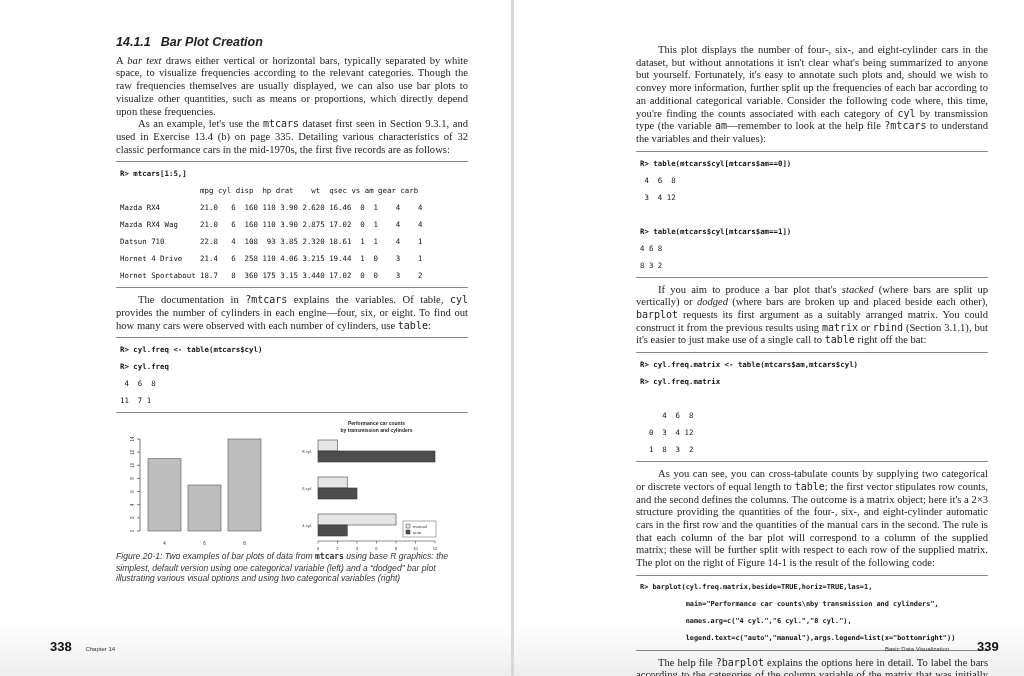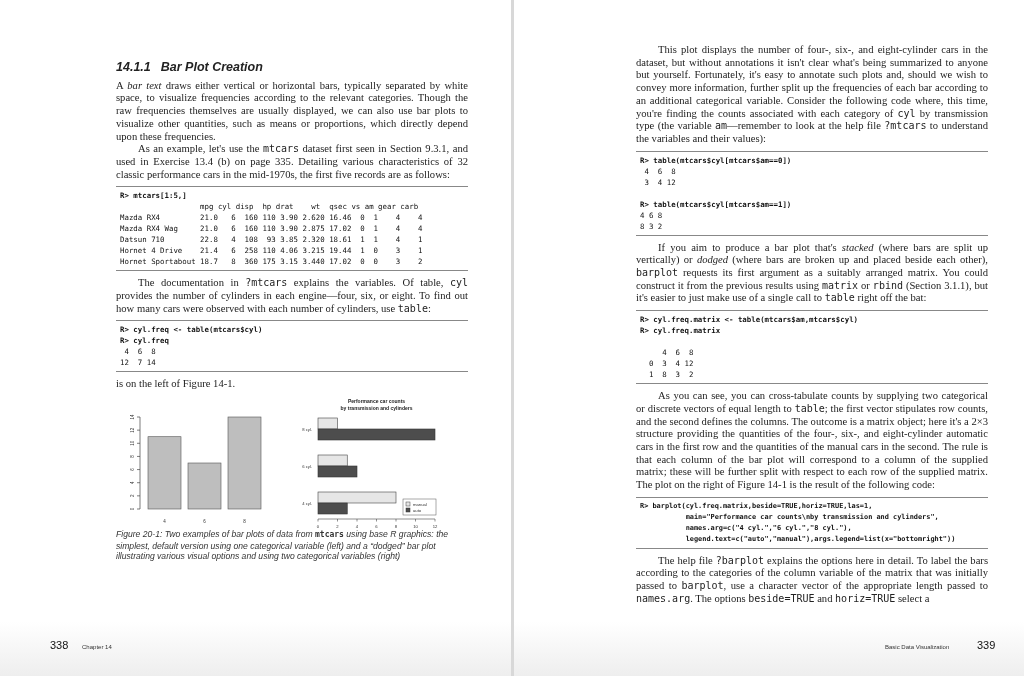--- a/index.html
+++ b/index.html
@@ -3,35 +3,35 @@
 <meta charset="utf-8">
 <style>
   html, body { margin:0; padding:0; }
   body { width:1024px; height:676px; background:#f4f4f4; position:relative; overflow:hidden;
          font-family:"Liberation Serif", serif; color:#222; }
   .page { position:absolute; top:0; height:676px; background:#fff; }
   .page.left { left:0; width:512px; background:linear-gradient(to bottom,#fff 0,#fff 92%,#eee 100%); }
   .page.right { left:514px; width:510px; background:linear-gradient(to bottom,#fff 0,#fff 92%,#eee 100%); }
   .gutter { position:absolute; left:511px; top:0; width:3px; height:676px; background:#d8d8d8; }
   .col { position:absolute; width:352px; font-size:10.6px; line-height:12.7px; }
-  .col.l { left:116px; top:61px; }
+  .col.l { left:116px; top:36px; }
   .col.r { left:636px; top:44px; }
   h3 { margin:0 0 6px 0; font-family:"Liberation Sans", sans-serif; font-style:italic; font-weight:bold; font-size:12.5px; }
   h3 .num { margin-right:10px; }
   p { margin:0; text-align:justify; }
   p.ind { text-indent:22px; }
   code, .code { font-family:"DejaVu Sans Mono", monospace; font-size:10px; }
   .codeblk { border-top:1px solid #888; border-bottom:1px solid #888; padding:3px 2px 3px 4px; margin:5px 0 6px 0;
-             font-family:"DejaVu Sans Mono", monospace; font-size:7.4px; line-height:11px; white-space:pre; color:#111; }
+             font-family:"DejaVu Sans Mono", monospace; font-size:7.4px; line-height:17px; white-space:pre; color:#111; }
   .codeblk .cmd { font-weight:bold; }
   .figure { position:relative; height:132px; margin-top:6px; }
   .caption { font-family:"Liberation Sans", sans-serif; font-style:italic; font-size:8.6px; line-height:10.4px; color:#333; }
   .caption code { font-style:normal; font-weight:bold; font-size:8px; }
   .footer { position:absolute; top:639px; font-family:"Liberation Sans", sans-serif; font-size:6px; color:#333; }
-  .footer .pn { font-size:11px; font-weight:normal; color:#111;text-align:right; }
+  .footer .pn { font-size:13px; font-weight:bold; color:#111;text-align:right; }
   svg text { font-family:"Liberation Sans", sans-serif; }
 </style>
 </head>
 <body>
 
 <div class="page left"></div>
 <div class="page right"></div>
 <div class="gutter"></div>
 
 <div class="col l">
@@ -45,23 +45,22 @@
 <span>Mazda RX4 Wag     21.0   6  160 110 3.90 2.875 17.02  0  1    4    4</span>
 <span>Datsun 710        22.8   4  108  93 3.85 2.320 18.61  1  1    4    1</span>
 <span>Hornet 4 Drive    21.4   6  258 110 4.06 3.215 19.44  1  0    3    1</span>
 <span>Hornet Sportabout 18.7   8  360 175 3.15 3.440 17.02  0  0    3    2</span></div>
 
   <p class="ind"><span>The documentation in </span><code>?mtcars</code><span> explains the variables. Of table, </span><code>cyl</code><span> provides the number of cylinders in each engine—four, six, or eight. To find out how many cars were observed with each number of cylinders, use </span><code>table</code><span>:</span></p>
 
   <div class="codeblk"><span class="cmd">R&gt; cyl.freq &lt;- table(mtcars$cyl)</span>
 <span class="cmd">R&gt; cyl.freq</span>
 <span> 4  6  8</span>
-<span>12  7 14</span></div>
+<span>11  7 1</span></div>
 
-  <p>is on the left of Figure 14-1.</p>
 
   <div class="figure">
     <svg id="chart-left" width="170" height="132" style="position:absolute;left:0;top:0;">
         <line x1="24" y1="112" x2="24" y2="20" stroke="#444" stroke-width="0.7"></line>
         <line x1="21" y1="112" x2="24" y2="112" stroke="#444" stroke-width="0.7"></line>
         <text x="17" y="112" font-size="4.5" fill="#333" text-anchor="middle" transform="rotate(-90 17 112)" dominant-baseline="middle">0</text>
         <line x1="21" y1="98.85714285714286" x2="24" y2="98.85714285714286" stroke="#444" stroke-width="0.7"></line>
         <text x="17" y="98.85714285714286" font-size="4.5" fill="#333" text-anchor="middle" transform="rotate(-90 17 98.85714285714286)" dominant-baseline="middle">2</text>
         <line x1="21" y1="85.71428571428572" x2="24" y2="85.71428571428572" stroke="#444" stroke-width="0.7"></line>
         <text x="17" y="85.71428571428572" font-size="4.5" fill="#333" text-anchor="middle" transform="rotate(-90 17 85.71428571428572)" dominant-baseline="middle">4</text>

